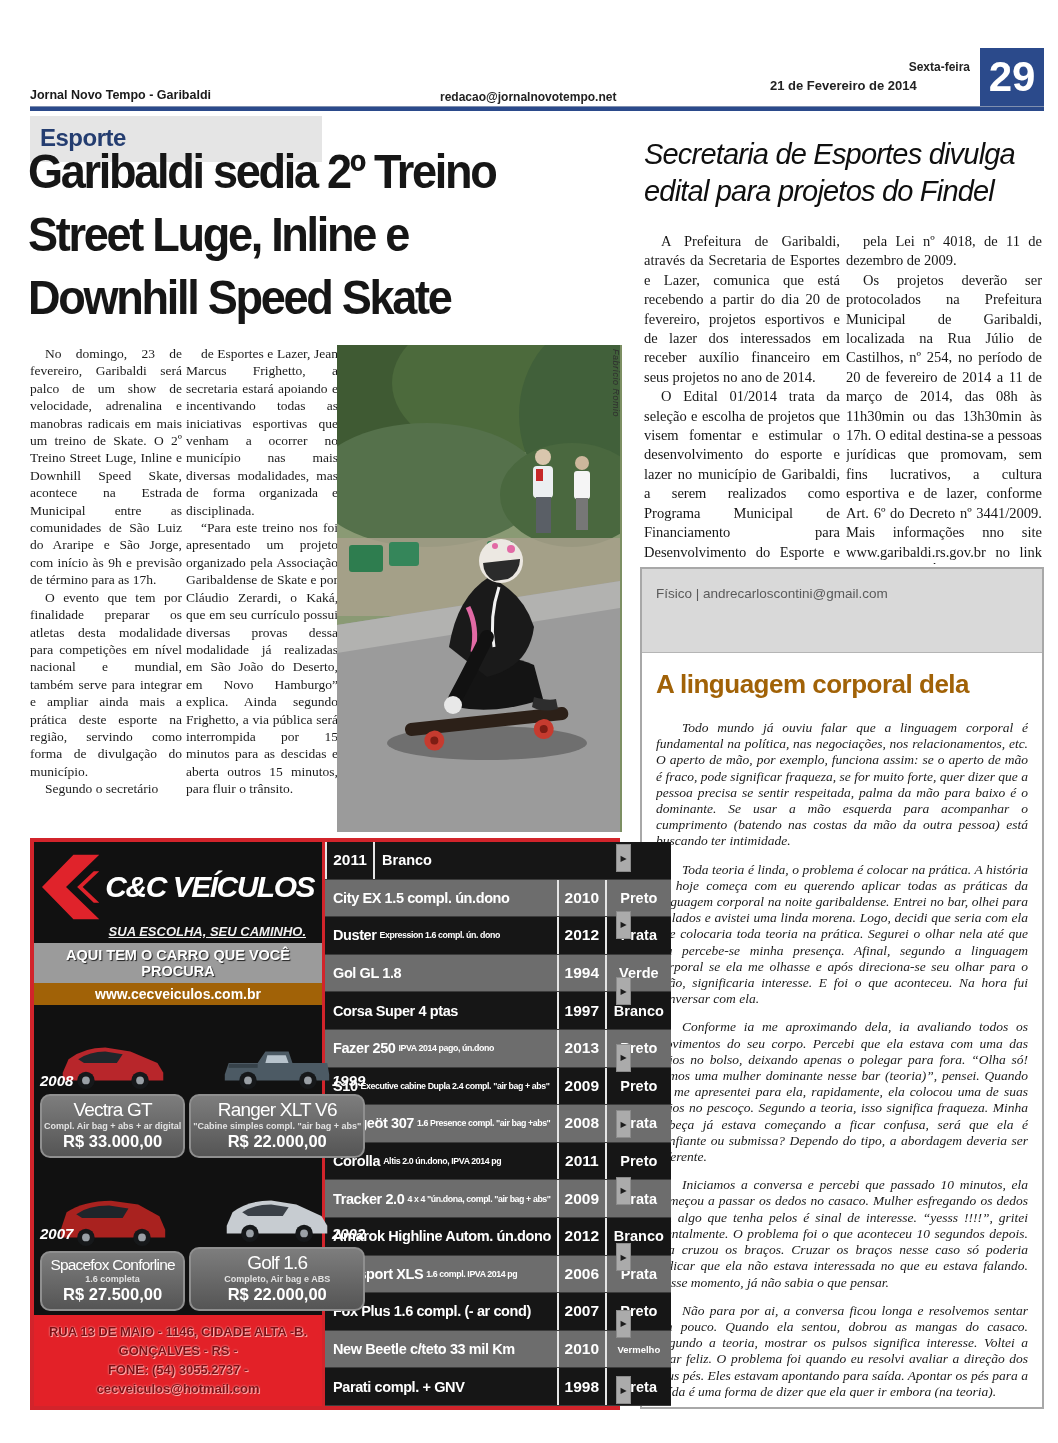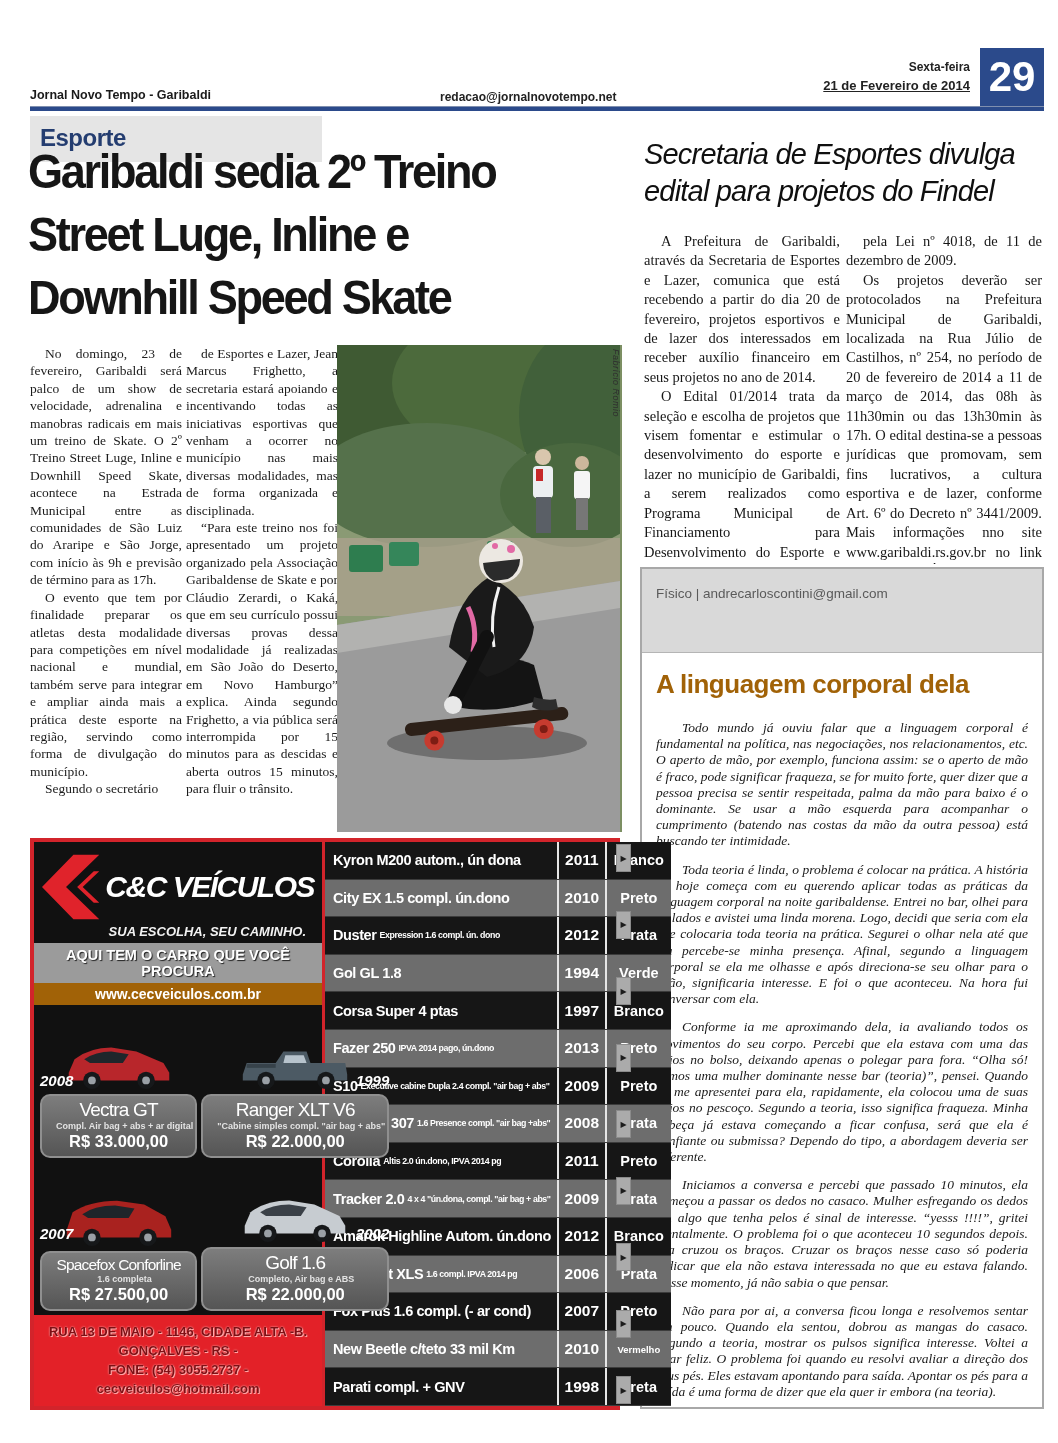--- a/index.html
+++ b/index.html
@@ -4,21 +4,21 @@
 <style>
   html,body{margin:0;padding:0;background:#e9e9e9;}
   #page{position:relative;width:1058px;height:1443px;background:#ffffff;overflow:hidden;
         font-family:"Liberation Serif",serif;color:#1c1c1c;}
   .abs{position:absolute;}
 
   
   .paper-name{left:30px;top:88px;font:bold 12.5px "Liberation Sans",sans-serif;color:#1a1a1a;}
   .email{left:440px;top:90px;font:bold 12px "Liberation Sans",sans-serif;color:#222;}
   .weekday{left:800px;top:60px;width:170px;text-align:right;font:bold 12px "Liberation Sans",sans-serif;color:#222;}
-  .issue-date{left:770px;top:78px;width:200px;text-align:right;font:bold 13px "Liberation Sans",sans-serif;color:#222;text-decoration:underline;}
+  .issue-date{left:770px;top:78px;width:200px;text-align:left;font:bold 13px "Liberation Sans",sans-serif;color:#222;}
   .pagenum{left:980px;top:48px;width:64px;height:58px;background:#2b4a8b;color:#fff;
            font:bold 42px/58px "Liberation Sans",sans-serif;text-align:center;}
   .toprule{left:30px;top:106px;width:1014px;height:4px;background:#2b4a8b;border-top:1px solid #7f8faf;}
 
   
   .section-box{left:30px;top:116px;width:292px;height:46px;background:#e5e5e5;}
   .section-box span{display:inline-block;margin:8px 0 9px 10px;font:bold 24px "Liberation Sans",sans-serif;
                     color:#243d70;letter-spacing:-0.5px;}
   .headline{left:28px;top:140px;width:660px;font:bold 49px/63px "Liberation Sans",sans-serif;
             color:#161616;letter-spacing:-2.5px;transform:scaleX(.92);transform-origin:0 0;}
@@ -55,35 +55,35 @@
   .col-body{margin:0 14px;height:690px;overflow:hidden;text-align:justify;
             font:italic 13.5px/16.2px "Liberation Serif",serif;color:#1a1a1a;}
   .col-body p{margin:12px 0 9px;text-indent:26px;}
 
   
   .ad{left:30px;top:838px;width:590px;height:572px;box-sizing:border-box;border:4px solid #d2242b;
       background:#0d0d0d;display:flex;}
   .ad-left{width:288px;border-right:3px solid #d2242b;display:flex;flex-direction:column;position:relative;background:#111;}
   .logo-row{display:flex;align-items:center;padding:8px 8px 0 8px;height:74px;}
   .brand{margin-left:6px;font:bold italic 30px "Liberation Sans",sans-serif;color:#fff;letter-spacing:-1.5px;white-space:nowrap;}
-  .tagline{text-align:right;padding:0 16px 4px 0;font:bold italic 13px "Liberation Sans",sans-serif;color:#f2f2f2;}
+  .tagline{text-align:right;padding:0 16px 4px 0;font:bold italic 13px "Liberation Sans",sans-serif;color:#f2f2f2;text-decoration:underline;}
   .bar1{background:#9b9b9b;color:#fff;text-align:center;padding:4px 0;
         font:bold 14.5px "Liberation Sans",sans-serif;text-shadow:1px 1px 1px #222;}
   .bar2{background:#a16207;color:#fff;text-align:center;padding:3px 0;
         font:bold 14px "Liberation Sans",sans-serif;}
   .featured{flex:1;display:grid;grid-template-columns:1fr 1fr;grid-auto-rows:1fr;gap:4px;padding:4px 6px;}
   .fcell{position:relative;display:flex;flex-direction:column;justify-content:flex-end;}
   .fcell svg{display:block;margin:0 auto 2px;}
   .year-label{position:absolute;font:bold italic 15px "Liberation Sans",sans-serif;color:#fff;top:42%;}
   .yl-left{left:0;} .yl-right{right:0;}
   .card{background:linear-gradient(#7d7d7d,#555);border:2px solid #8f8f8f;border-radius:10px;
         text-align:center;color:#fff;padding:3px 2px 5px;font-family:"Liberation Sans",sans-serif;}
   .card-title{font-weight:normal;font-size:19px;letter-spacing:-0.8px;white-space:nowrap;overflow:hidden;}
   .card-title.tight{font-size:15.5px;}
-  .card-detail{font-size:9px;color:#e3e3e3;font-weight:bold;white-space:nowrap;overflow:hidden;margin-left:12px;}
+  .card-detail{font-size:9px;color:#e3e3e3;font-weight:bold;white-space:nowrap;overflow:hidden;}
   .card-price{font-weight:bold;font-size:16.5px;margin-top:1px;}
   .redbar{background:#e32128;text-align:center;padding:7px 4px 8px;
           font:bold 13px/19px "Liberation Sans",sans-serif;color:#7e0f14;
           text-shadow:0 0 2px #ffc9c9,1px 1px 0 #ff9d9d;}
 
   
   .ad-right{flex:1;display:flex;flex-direction:column;background:#161616;}
   .row{flex:1;display:flex;align-items:stretch;border-bottom:1px solid #3c3c3c;min-height:0;}
   .row.dark{background:#161616;} .row.gray{background:#6d6d6d;}
   .cell-name{flex:1;display:flex;align-items:center;padding:0 3px 0 8px;color:#fff;
@@ -298,24 +298,20 @@
       </div>
 
       <div class="redbar">
         <div>RUA 13 DE MAIO - 1146, CIDADE ALTA -B. GONÇALVES - RS -</div>
         <div>FONE: (54) 3055.2737  - cecveiculos@hotmail.com</div>
       </div>
     </div>
 
     <div class="ad-right">
       <div class="row dark">
-        <div class="cell-name">
-            <span>Kyron M200 autom., ún dona</span>
-            <span class="detail"></span>
-          </div>
         <div class="cell-year">2011</div>
         <div class="cell-color">Branco</div>
       </div>
       <div class="row gray">
         <div class="cell-name">
             <span>City EX 1.5 compl. ún.dono</span>
             <span class="detail"></span>
           </div>
         <div class="cell-year">2010</div>
         <div class="cell-color">Preto</div>

